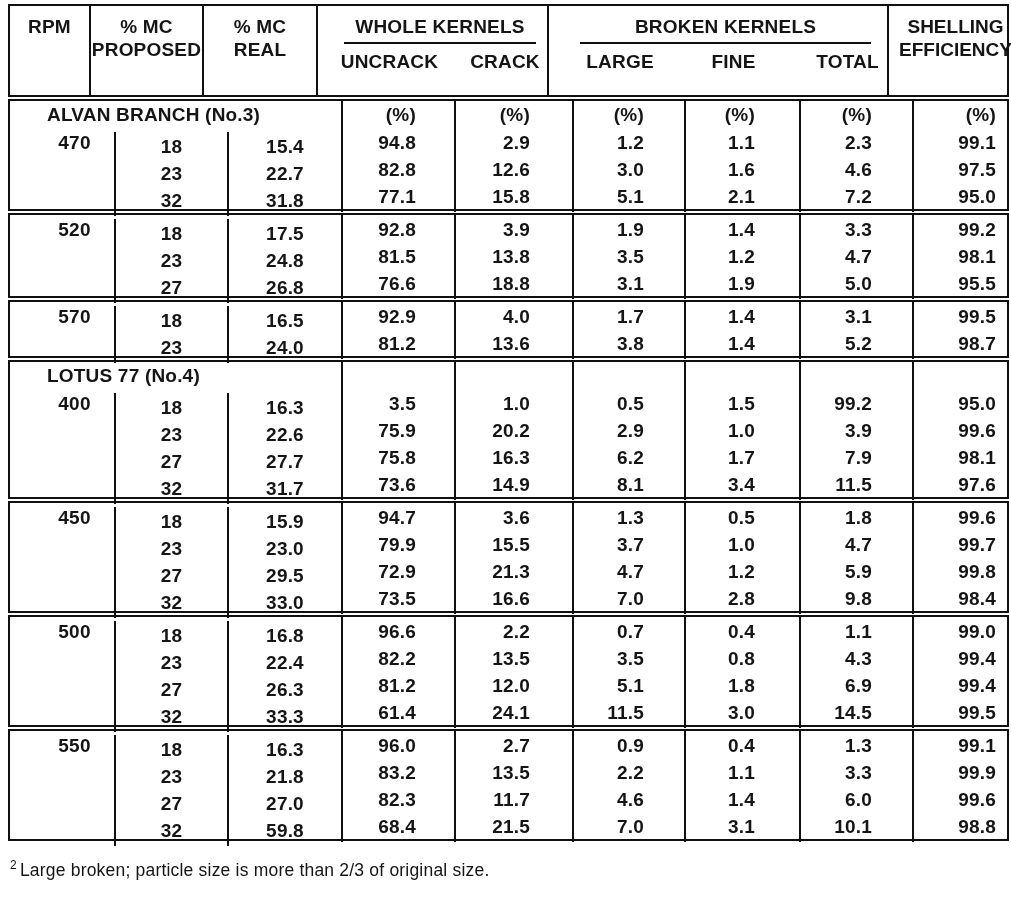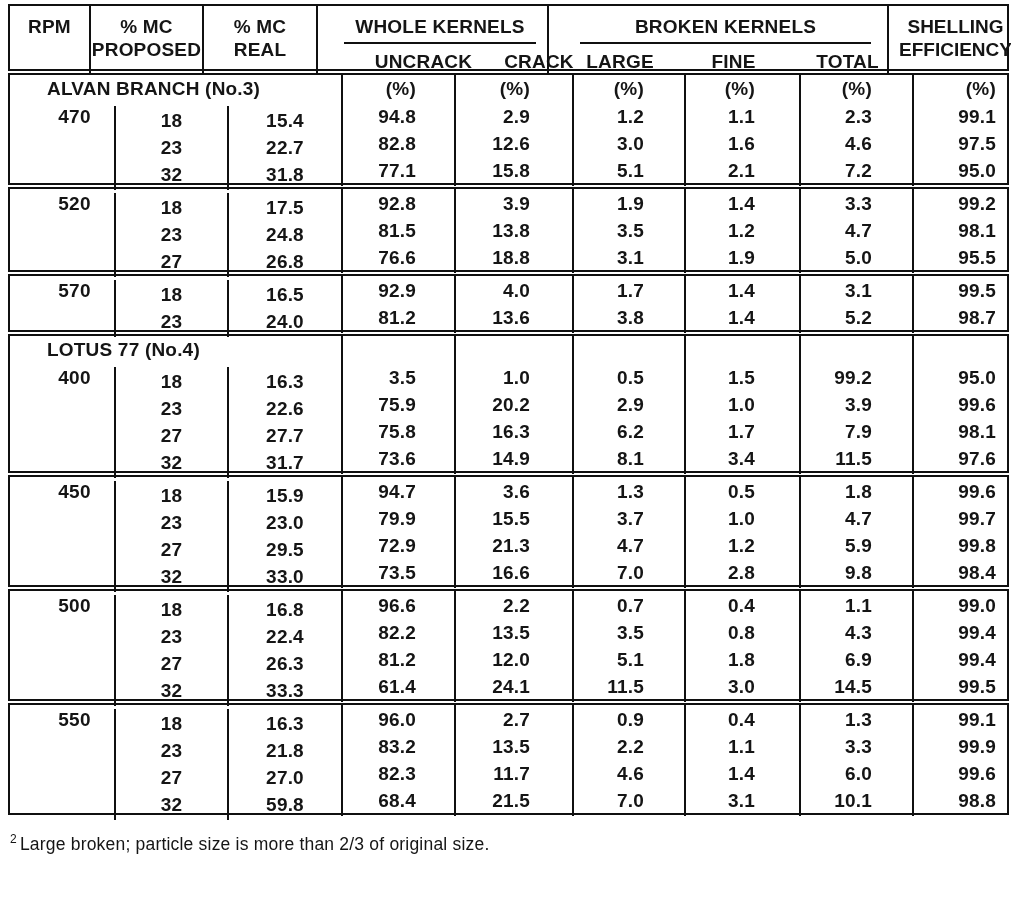--- a/index.html
+++ b/index.html
@@ -9,36 +9,36 @@
     font-family: "Liberation Sans", sans-serif;
     color: #151515;
     -webkit-font-smoothing: antialiased;
   }
   .sheet { width: 1001px; margin: 4px 0 0 8px; }
 
   
   .thead {
     display: grid;
     grid-template-columns: 79px 113px 114px 231px 340px 124px;
-    height: 67px;
+    height: 93px;
     border: 2px solid #101010;
     font-weight: bold;
     font-size: 19px;
     letter-spacing: 0.2px;
   }
   .bl { border-left: 2px solid #101010; }
   .hcell {
     display: flex; flex-direction: column; align-items: center;
     padding-top: 9px; line-height: 23px; text-align: center;
   }
   .hgroup { display: flex; flex-direction: column; align-items: stretch; padding-top: 9px; padding-left: 15px; }
   .gtitle { display: flex; flex-direction: column; align-items: center; line-height: 23px; }
   .gline { width: 90%; border-top: 2px solid #101010; margin-top: 4px; }
   .gsub { display: grid; margin-top: 6px; line-height: 23px; text-align: center; }
-  .g-whole .gsub { grid-template-columns: 113px 118px; margin-left: 34px; }
+  .g-whole .gsub { grid-template-columns: 113px 118px; }
   .g-broken .gsub { grid-template-columns: 112px 115px 113px; }
   .h-shell { padding-left: 12px; padding-right: 1px; letter-spacing: 0; }
 
   
   .block { border: 2px solid #101010; margin-top: 2px; }
   .row {
     display: grid;
     grid-template-columns: 79px 113px 114px 113px 118px 112px 115px 113px 124px;
     height: 27px;
     align-items: center;

